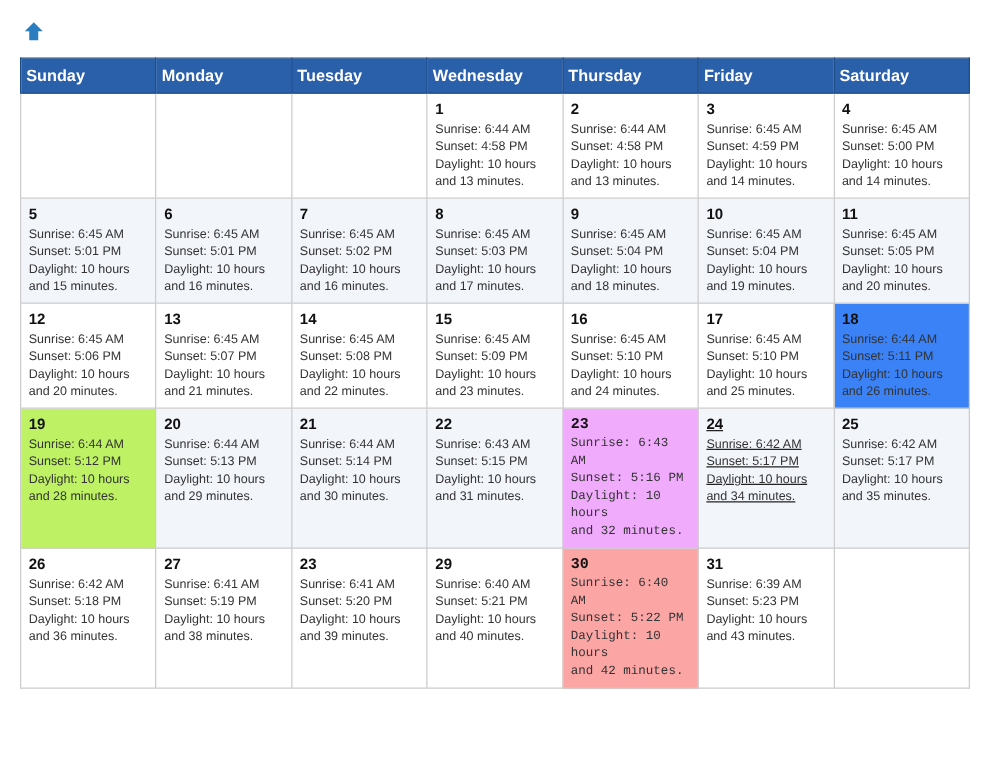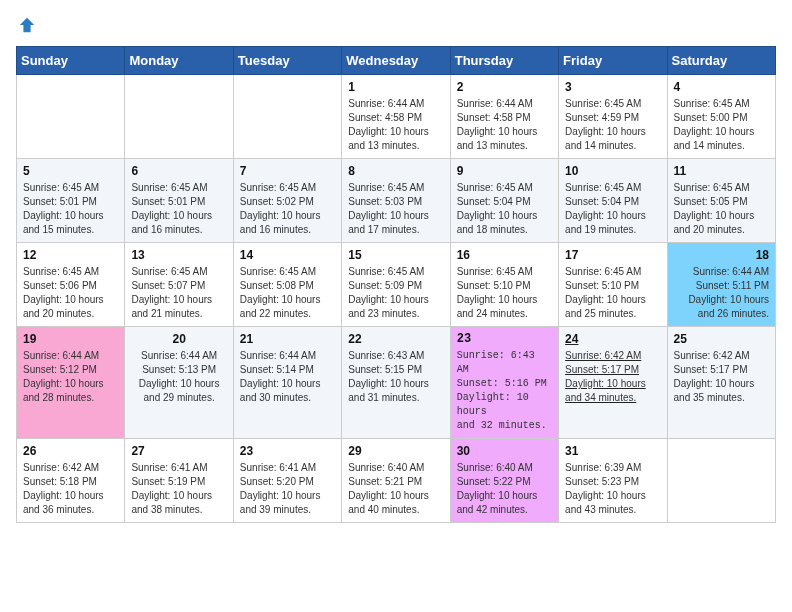--- a/index.html
+++ b/index.html
@@ -193,31 +193,31 @@
           <div class="day-info">Sunrise: 6:45 AM<br>Sunset: 5:09 PM<br>Daylight: 10 hours<br>and 23 minutes.</div>
         </td>
         <td style="background: rgb(255, 255, 255);">
           <div class="day-num">16</div>
           <div class="day-info">Sunrise: 6:45 AM<br>Sunset: 5:10 PM<br>Daylight: 10 hours<br>and 24 minutes.</div>
         </td>
         <td style="background: rgb(255, 255, 255);">
           <div class="day-num">17</div>
           <div class="day-info">Sunrise: 6:45 AM<br>Sunset: 5:10 PM<br>Daylight: 10 hours<br>and 25 minutes.</div>
         </td>
-        <td style="background: #7dd3fc; text-align: right;">
+        <td style="background: #3b82f6;">
           <div class="day-num">18</div>
           <div class="day-info">Sunrise: 6:44 AM<br>Sunset: 5:11 PM<br>Daylight: 10 hours<br>and 26 minutes.</div>
         </td>
       </tr>
       <tr>
-        <td style="background: #f9a8d4;">
+        <td style="background: #bef264;">
           <div class="day-num">19</div>
           <div class="day-info">Sunrise: 6:44 AM<br>Sunset: 5:12 PM<br>Daylight: 10 hours<br>and 28 minutes.</div>
         </td>
-        <td style="background: rgb(242, 245, 250); text-align: center;">
+        <td style="background: rgb(242, 245, 250);">
           <div class="day-num">20</div>
           <div class="day-info">Sunrise: 6:44 AM<br>Sunset: 5:13 PM<br>Daylight: 10 hours<br>and 29 minutes.</div>
         </td>
         <td style="background: rgb(242, 245, 250);">
           <div class="day-num">21</div>
           <div class="day-info">Sunrise: 6:44 AM<br>Sunset: 5:14 PM<br>Daylight: 10 hours<br>and 30 minutes.</div>
         </td>
         <td style="background: rgb(242, 245, 250);">
           <div class="day-num">22</div>
           <div class="day-info">Sunrise: 6:43 AM<br>Sunset: 5:15 PM<br>Daylight: 10 hours<br>and 31 minutes.</div>
@@ -245,21 +245,21 @@
           <div class="day-info">Sunrise: 6:41 AM<br>Sunset: 5:19 PM<br>Daylight: 10 hours<br>and 38 minutes.</div>
         </td>
         <td style="background: rgb(255, 255, 255);">
           <div class="day-num">23</div>
           <div class="day-info">Sunrise: 6:41 AM<br>Sunset: 5:20 PM<br>Daylight: 10 hours<br>and 39 minutes.</div>
         </td>
         <td style="background: rgb(255, 255, 255);">
           <div class="day-num">29</div>
           <div class="day-info">Sunrise: 6:40 AM<br>Sunset: 5:21 PM<br>Daylight: 10 hours<br>and 40 minutes.</div>
         </td>
-        <td style="background: #f0abfc;">
+        <td style="background: #fca5a5; font-family: Liberation Mono, monospace;">
           <div class="day-num">30</div>
           <div class="day-info">Sunrise: 6:40 AM<br>Sunset: 5:22 PM<br>Daylight: 10 hours<br>and 42 minutes.</div>
         </td>
         <td style="background: rgb(255, 255, 255);">
           <div class="day-num">31</div>
           <div class="day-info">Sunrise: 6:39 AM<br>Sunset: 5:23 PM<br>Daylight: 10 hours<br>and 43 minutes.</div>
         </td>
         <td class="empty-cell" style="background: rgb(255, 255, 255);"></td>
       </tr>
     </tbody>

